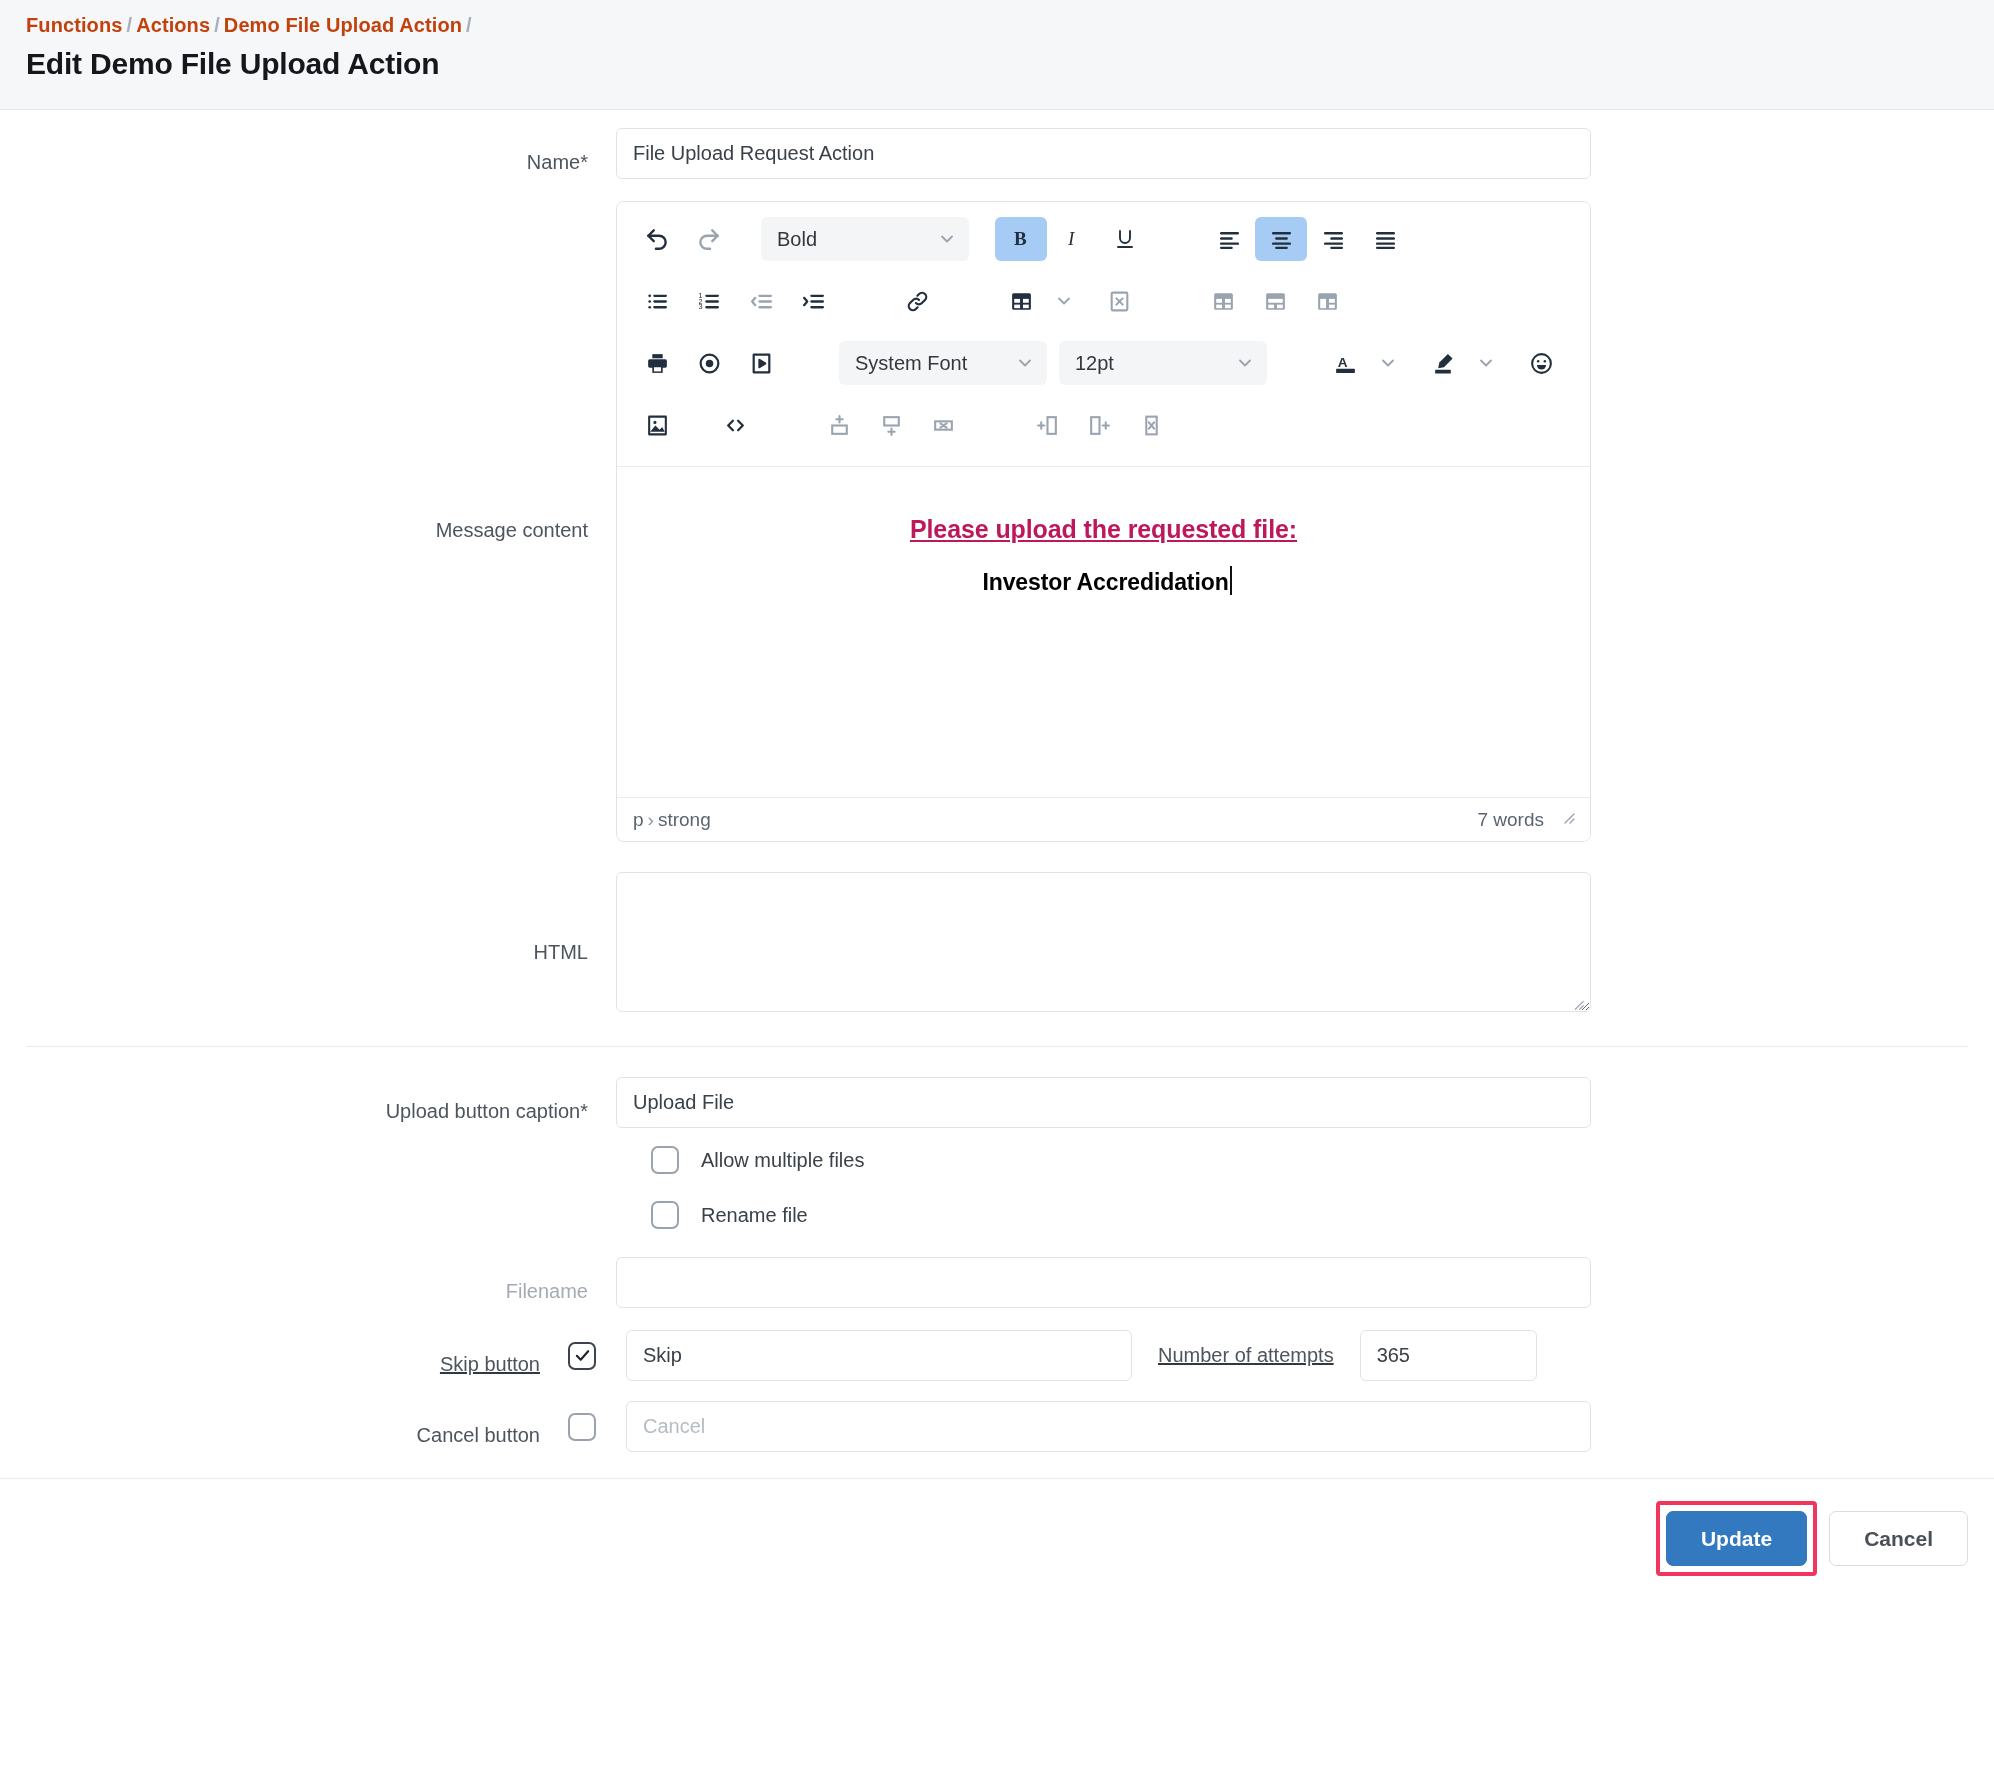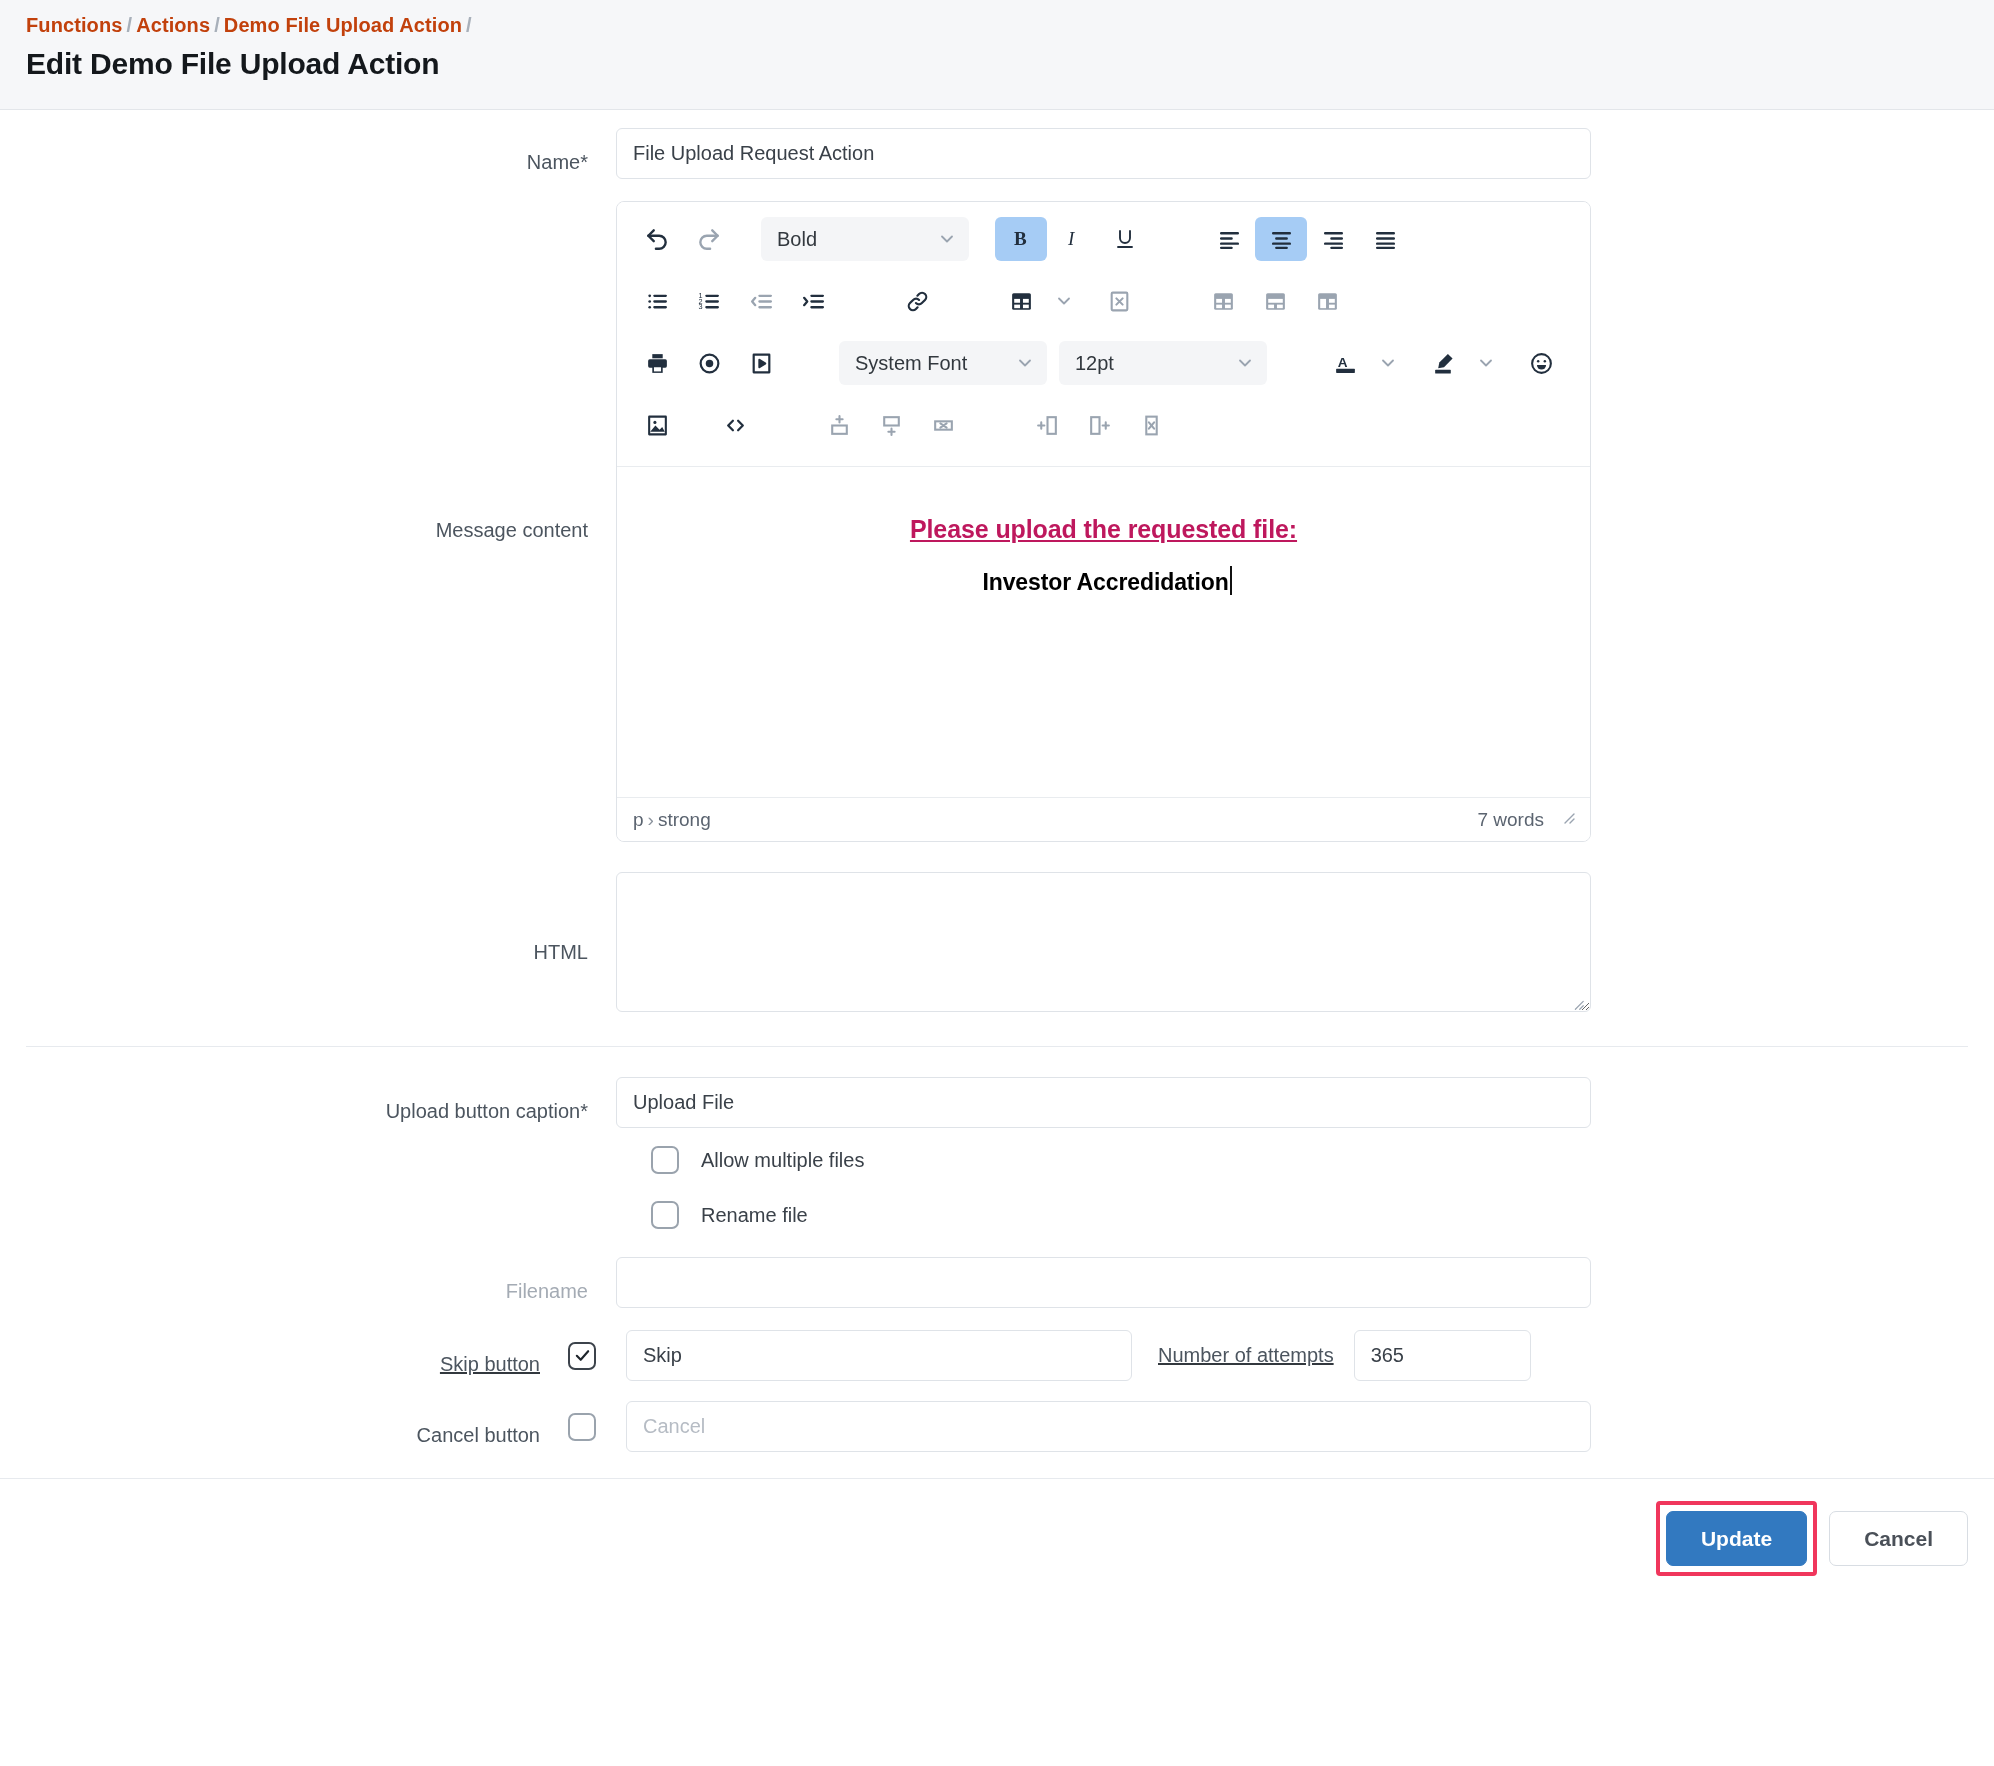--- a/index.html
+++ b/index.html
@@ -564,21 +564,21 @@
     <div style="display:flex;align-items:center;width:1023px;">
       <div class="cbox checked">
         <svg width="17" height="17" viewBox="0 0 24 24" fill="none" stroke="#1e242b" stroke-width="3" stroke-linecap="round" stroke-linejoin="round">
             <path d="M4 12.5l5.5 5.5L20 6"></path>
           </svg>
       </div>
       <div style="width:506px;margin-left:30px;">
         <input class="txt" type="text" value="Skip" style="">
       </div>
       <div style="font-size:20px;color:#4c555f;margin-left:26px;white-space:nowrap;">Number of attempts</div>
-      <div style="width:177px;margin-left:20px;">
+      <div style="width:177px;margin-left:26px;">
         <input class="txt" type="text" value="365" style="">
       </div>
     </div>
   </div>
 
   <div class="row" style="margin-top:20px;">
     <div class="lbl" style="width:542px;">Cancel button</div>
     <div style="display:flex;align-items:center;width:1023px;">
       <div class="cbox"></div>
       <div style="flex:1;margin-left:30px;">

